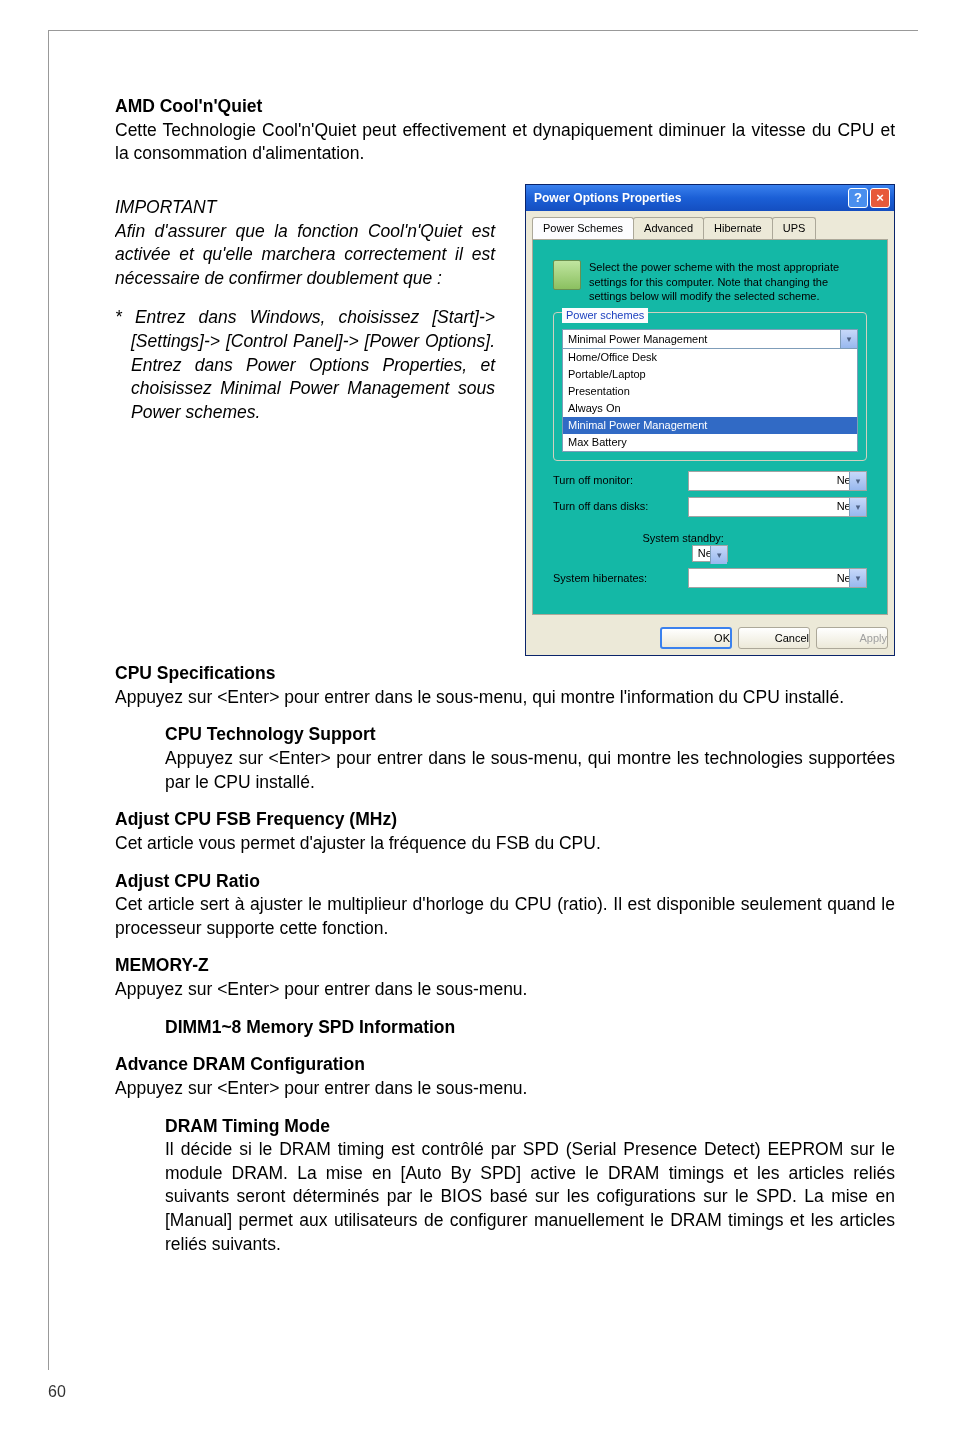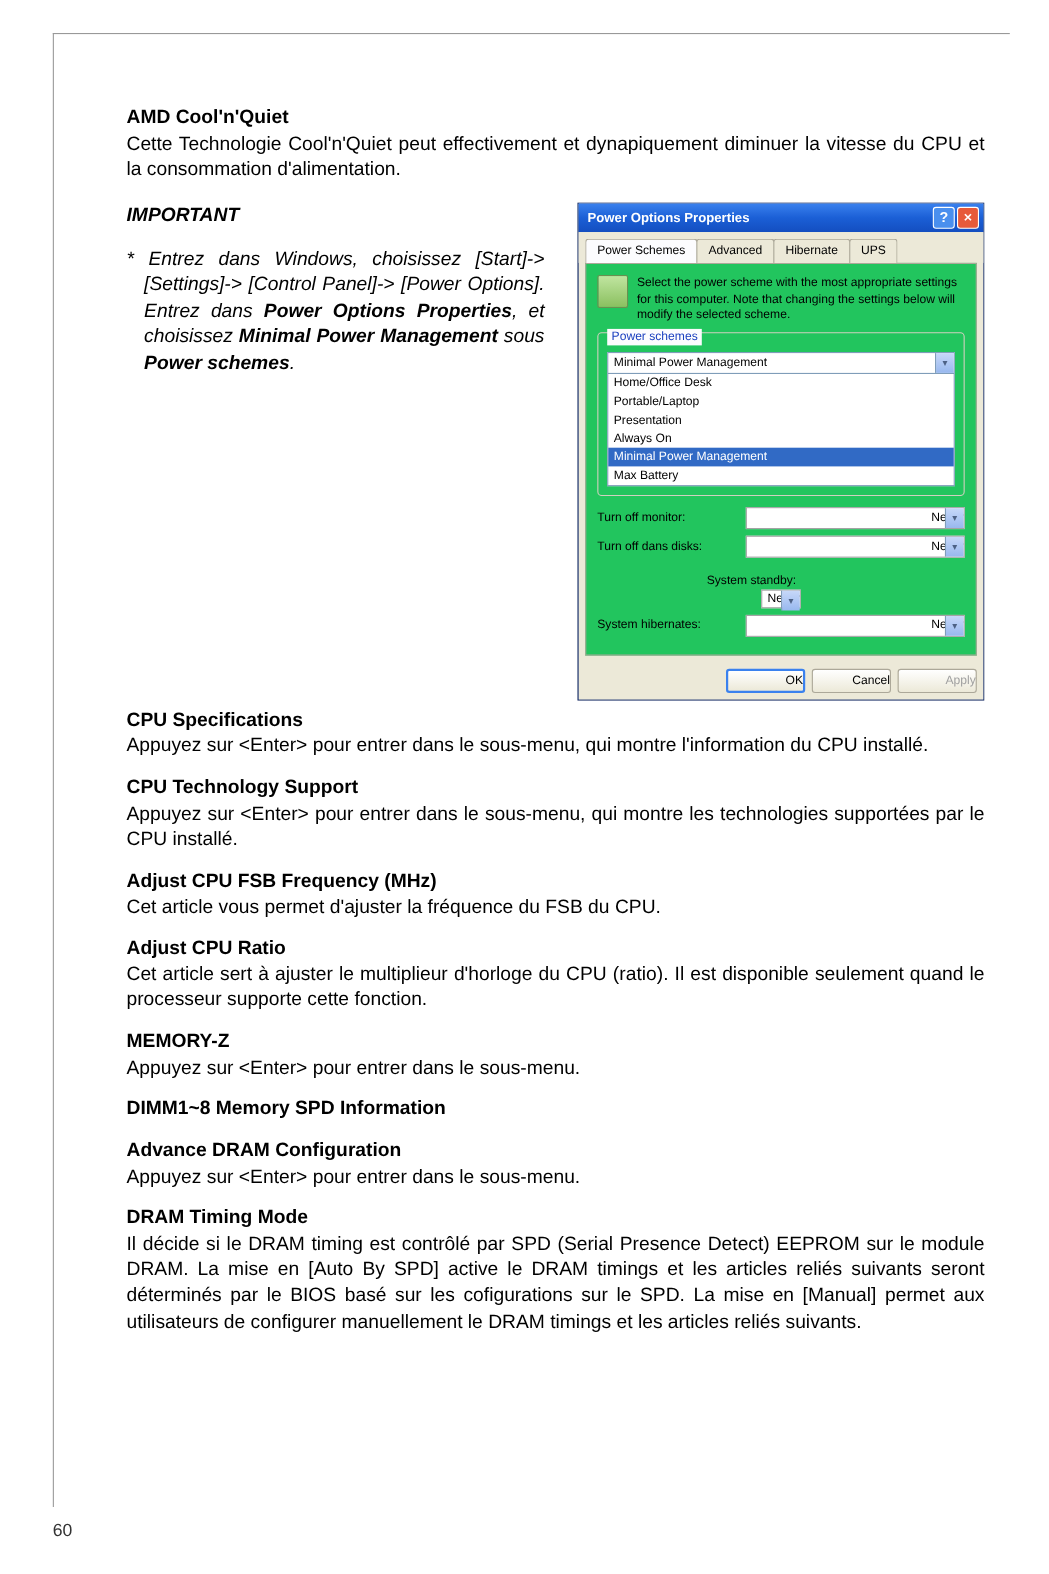--- a/index.html
+++ b/index.html
@@ -22,25 +22,25 @@
   }
   .content {
     position: absolute;
     left: 115px;
     top: 95px;
     width: 780px;
     font-size: 17.5px;
     line-height: 1.35;
   }
   .italic { font-style: italic; }
-  .bold-italic { font-weight: bold; font-style: italic; }
+  .bold-italic { font-weight: normal; font-style: italic; margin-top: 12px; }
   .section-heading { font-weight: bold; margin-top: 14px; }
   .section-heading.first { margin-top: 0; }
   .body-text { text-align: justify; }
-  .indent { }
+  .indent { margin-left: 50px; }
   .two-col { overflow: hidden; }
   .col-left { float: left; width: 380px; text-align: justify; }
   .col-right { float: right; width: 370px; }
   .star-item { text-align: justify; margin-top: 6px; padding-left: 16px; text-indent: -16px; }
   .page-number {
     position: absolute;
     left: 48px;
     bottom: 30px;
     font-size: 16px;
     color: #333;
@@ -87,23 +87,23 @@
     padding: 3px 10px;
     border: 1px solid #aca899;
     border-bottom: none;
     background: #ece9d8;
     margin-right: -1px;
     border-radius: 3px 3px 0 0;
   }
   .tab.active { background: #fcfcfe; position: relative; z-index: 2; }
   .tab-body {
     margin: 0 6px 6px 6px;
-    background: #22c55e;
+    background: #14b8a6;
     border: 1px solid #aca899;
-    padding: 10px;
+    padding: 20px;
   }
   .scheme-intro { display: flex; gap: 8px; font-size: 11px; margin-bottom: 8px; }
   .battery-icon {
     width: 28px; height: 30px;
     background: linear-gradient(to bottom, #c0e5a0, #8bc060);
     border: 1px solid #6a9050;
     border-radius: 2px;
     flex: none;
   }
   .fieldset {
@@ -194,20 +194,21 @@
 <div class="page-border"></div>
 
 <div class="content">
 
   <div class="section-heading first">AMD Cool'n'Quiet</div>
   <div class="body-text">Cette Technologie Cool'n'Quiet peut effectivement et dynapiquement diminuer la vitesse du CPU et la consommation d'alimentation.</div>
 
   <div class="two-col" style="margin-top:18px;">
     <div class="col-left">
       <div class="bold-italic">IMPORTANT</div>
+      <div class="italic body-text">Afin d'assurer que la fonction Cool'n'Quiet est activée et qu'elle marchera correctement il est nécessaire de confirmer doublement que :</div>
 
 
       <div class="star-item italic" style="margin-top:16px;">
         *&nbsp;<span>Entrez dans Windows, choisissez [Start]-&gt; [Settings]-&gt; [Control Panel]-&gt; [Power Options]. Entrez dans </span><span class="bold-italic">Power Options Properties</span><span>, et choisissez </span><span class="bold-italic">Minimal Power Management</span><span> sous </span><span class="bold-italic">Power schemes</span><span>.</span>
       </div>
     </div>
 
     <div class="col-right">
       <div class="win-dialog">
         <div class="title-bar">

